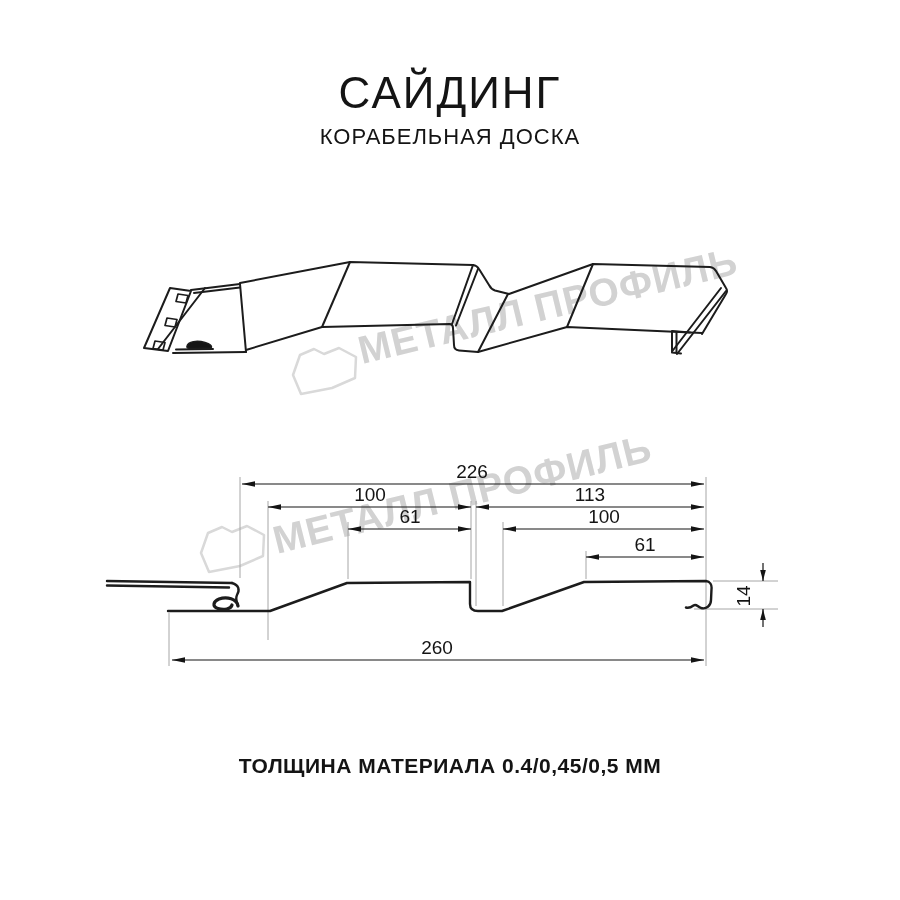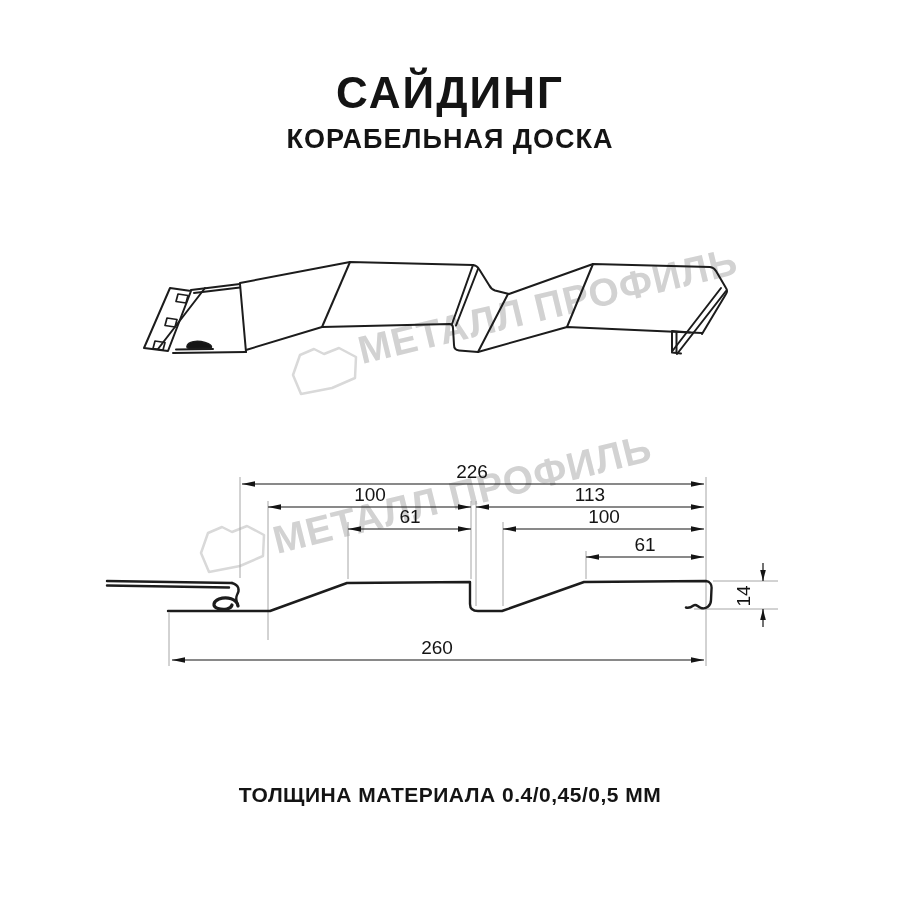--- a/index.html
+++ b/index.html
@@ -1,22 +1,22 @@
 <!DOCTYPE html>
 <html><head>
 <meta charset="utf-8">
 <style>
   html,body{margin:0;padding:0;background:#ffffff;}
   .canvas{position:relative;width:900px;height:900px;background:#ffffff;overflow:hidden;
           font-family:"Liberation Sans",sans-serif;}
   .hdr{position:absolute;left:0;width:100%;text-align:center;color:#141414;}
-  .hdr-title{top:68px;font-size:44px;font-weight:700;letter-spacing:2px;}
-  .hdr-sub{top:124px;font-size:27px;font-weight:700;letter-spacing:1px;}
+  .hdr-title{top:68px;font-size:44px;font-weight:400;letter-spacing:2px;}
+  .hdr-sub{top:124px;font-size:22px;font-weight:400;letter-spacing:1px;}
   .hdr-code{top:152px;font-size:18px;font-weight:700;letter-spacing:0.5px;}
-  .ftr{position:absolute;left:0;top:783px;width:100%;text-align:center;
+  .ftr{position:absolute;left:0;top:754px;width:100%;text-align:center;
        font-size:21px;font-weight:700;letter-spacing:0.5px;color:#141414;}
   svg{position:absolute;left:0;top:0;}
   .dim-label{font-family:"Liberation Sans",sans-serif;font-size:19px;fill:#141414;}
   .wm-text{font-family:"Liberation Sans",sans-serif;font-size:39px;font-weight:700;
            letter-spacing:1px;}
   .outline{fill:none;stroke-linecap:round;stroke-linejoin:round;}
 </style>
 </head>
 <body>
 

